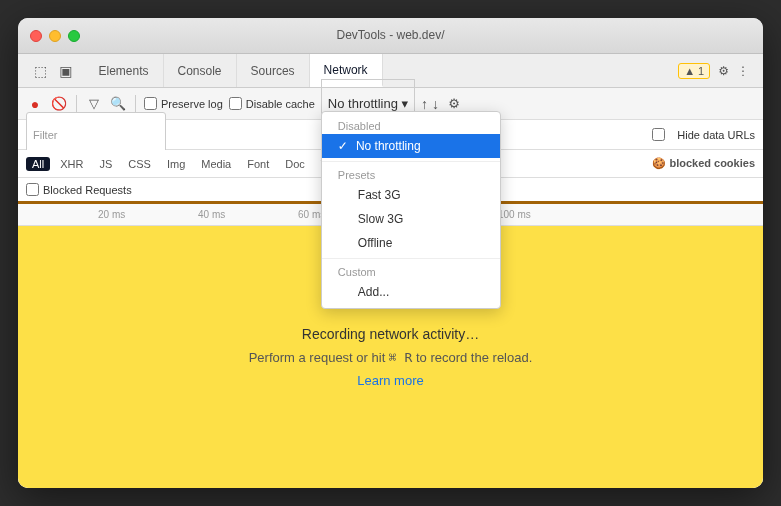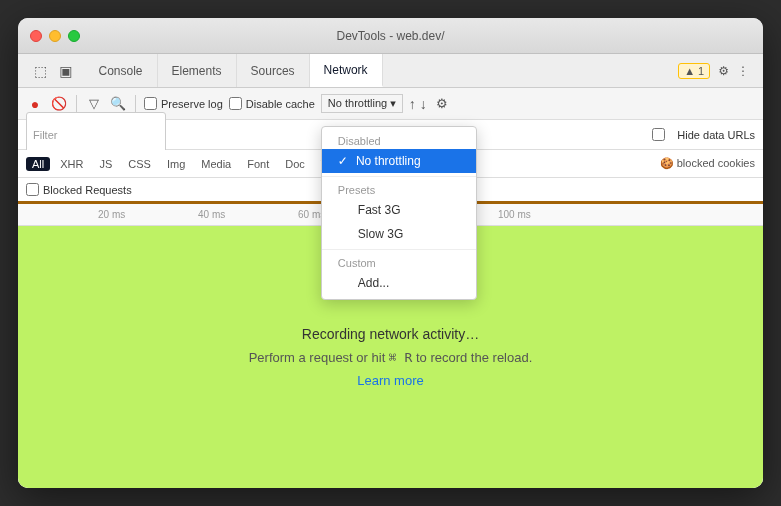--- a/index.html
+++ b/index.html
@@ -20,21 +20,20 @@
       border-radius: 10px;
       box-shadow: 0 10px 40px rgba(0,0,0,0.5);
       overflow: hidden;
       display: flex;
       flex-direction: column;
     }
     .titlebar {
       background: linear-gradient(to bottom, #e8e8e8, #d8d8d8);
       height: 36px;
       display: flex;
-      align-items: center;
       padding: 10px 12px;
       border-bottom: 1px solid #c0c0c0;
       position: relative;
     }
     .traffic-lights {
       display: flex;
       gap: 7px;
       align-items: center;
     }
     .traffic-light {
@@ -154,22 +153,22 @@
       gap: 4px;
       font-size: 11px;
       color: #333;
       cursor: pointer;
     }
     .checkbox-label input { margin: 0; }
     .throttle-btn {
       background: none;
       border: 1px solid #ccc;
       border-radius: 0;
-      padding: 2px 6px;
-      font-size: 11px;
+      padding: 16px 6px;
+      font-size: 13px;
       cursor: pointer;
       color: #333;
       display: flex;
       align-items: center;
       gap: 3px;
     }
     .upload-download {
       display: flex;
       gap: 4px;
       color: #555;
@@ -250,21 +249,21 @@
       position: absolute;
       font-size: 10px;
       color: #999;
     }
     .content-area {
       flex: 1;
       display: flex;
       flex-direction: column;
       align-items: center;
       justify-content: center;
-      background: #bef264;
+      background: #fde047;
       color: #555;
     }
     .recording-text {
       font-size: 14px;
       color: #333;
       margin-bottom: 8px;
     }
     .recording-subtext {
       font-size: 13px;
       color: #555;
@@ -277,21 +276,21 @@
       cursor: pointer;
     }
     
     .dropdown-overlay {
       position: relative;
     }
     .throttle-dropdown {
       position: absolute;
       top: 32px;
       left: 0;
-      width: 156px;
+      width: 180px;
       background: #fff;
       border: 1px solid #ccc;
       border-radius: 4px;
       box-shadow: 0 4px 16px rgba(0,0,0,0.2);
       z-index: 100;
       padding: 4px 0;
     }
     .dropdown-item {
       padding: 5px 16px;
       font-size: 12px;
@@ -340,22 +339,22 @@
   </div>
 
   <div class="devtools-body">
 
     <div class="tabs-bar">
       <div class="tab-icons">
         <span class="tab-icon">⬚</span>
         <span class="tab-icon">▣</span>
       </div>
       <div class="tabs">
+        <div class="tab">Elements</div>
         <div class="tab">Console</div>
-        <div class="tab">Elements</div>
         <div class="tab">Sources</div>
         <div class="tab active">Network</div>
       </div>
       <div class="tabs-right">
         <span class="warning-badge">▲ 1</span>
         <span>⚙</span>
         <span>⋮</span>
       </div>
     </div>
 
@@ -387,20 +386,24 @@
           <div class="dropdown-sep"></div>
           <div class="dropdown-section">Presets</div>
           <div class="dropdown-item">
             <span class="check-placeholder"></span>
             <span>Fast 3G</span>
           </div>
           <div class="dropdown-item">
             <span class="check-placeholder"></span>
             <span>Slow 3G</span>
           </div>
+          <div class="dropdown-item">
+            <span class="check-placeholder"></span>
+            <span>Offline</span>
+          </div>
           <div class="dropdown-sep"></div>
           <div class="dropdown-section">Custom</div>
           <div class="dropdown-item">
             <span class="check-placeholder"></span>
             <span>Add...</span>
           </div>
         </div>
       </div>
       <div class="upload-download">
         <span>↑</span>
@@ -421,21 +424,21 @@
       <button class="type-btn active">All</button>
       <button class="type-btn">XHR</button>
       <button class="type-btn">JS</button>
       <button class="type-btn">CSS</button>
       <button class="type-btn">Img</button>
       <button class="type-btn">Media</button>
       <button class="type-btn">Font</button>
       <button class="type-btn">Doc</button>
       <button class="type-btn">WS</button>
       <button class="type-btn">Manifest</button>
-      <span style="margin-left:auto; font-size:11px; color:#555;">🍪 blocked cookies</span>
+      <span style="margin-left:auto; font-size:11px; color:#555;font-weight:bold;">🍪 blocked cookies</span>
     </div>
 
     <div class="filter-bar" style="height:26px; border-bottom:3px solid #a16207;">
       <label class="checkbox-label">
         <input type="checkbox" style="">
         <span>Blocked Requests</span>
       </label>
     </div>
 
     <div class="timeline-header">

